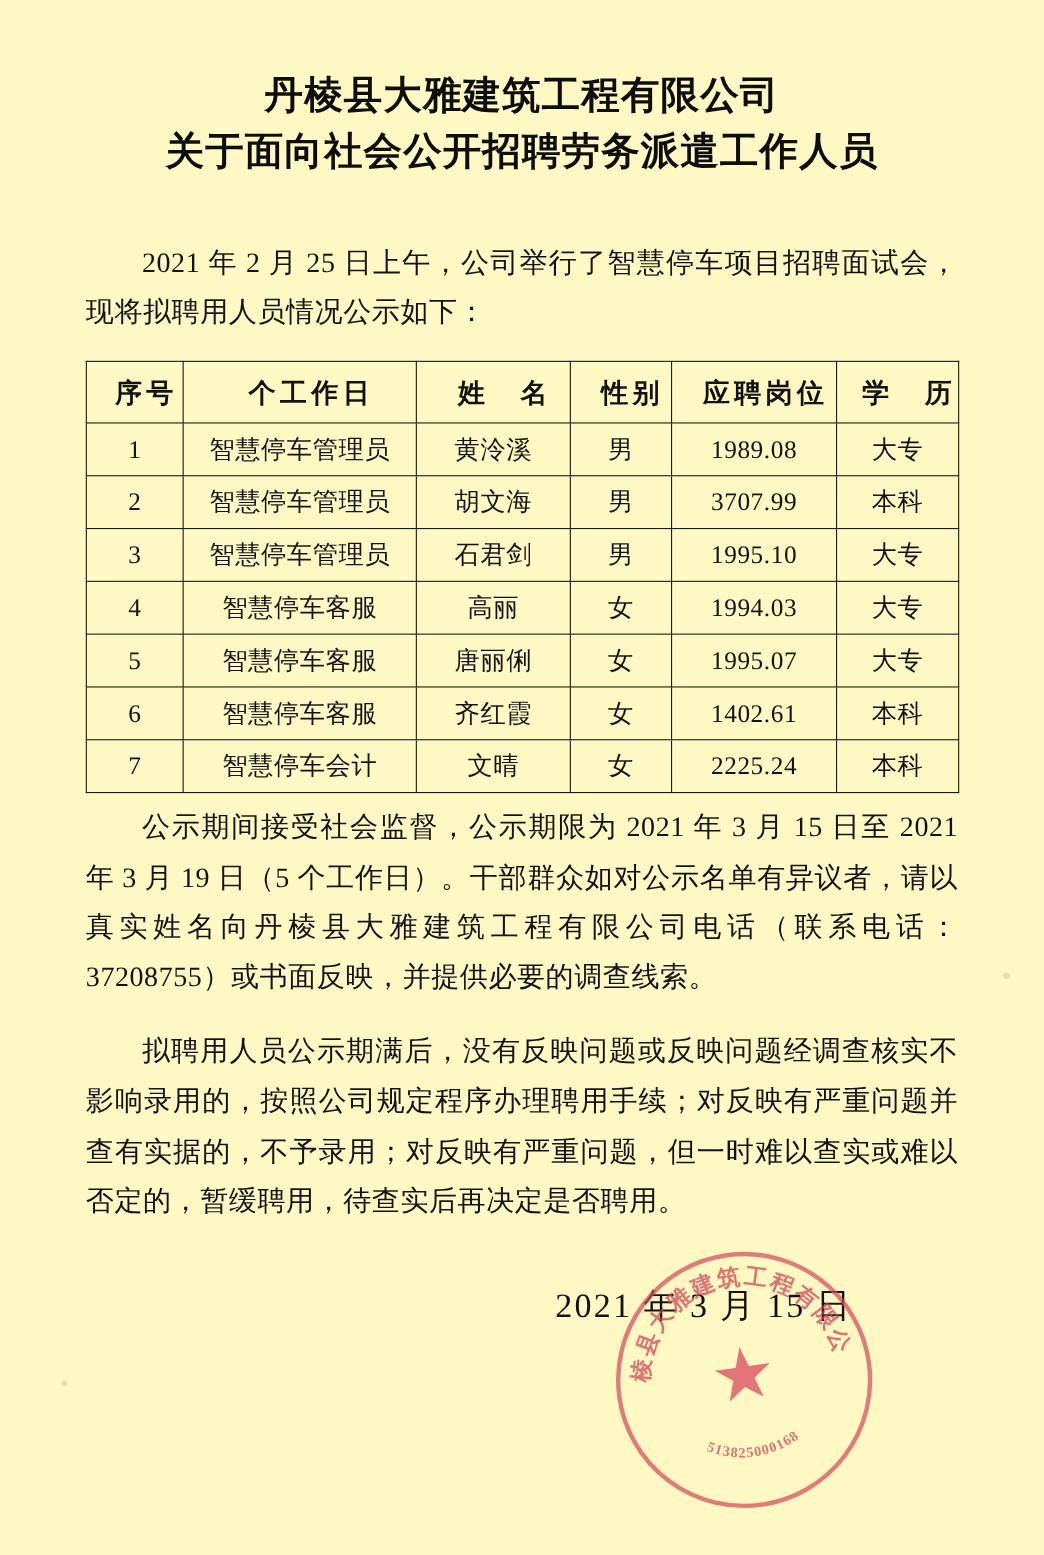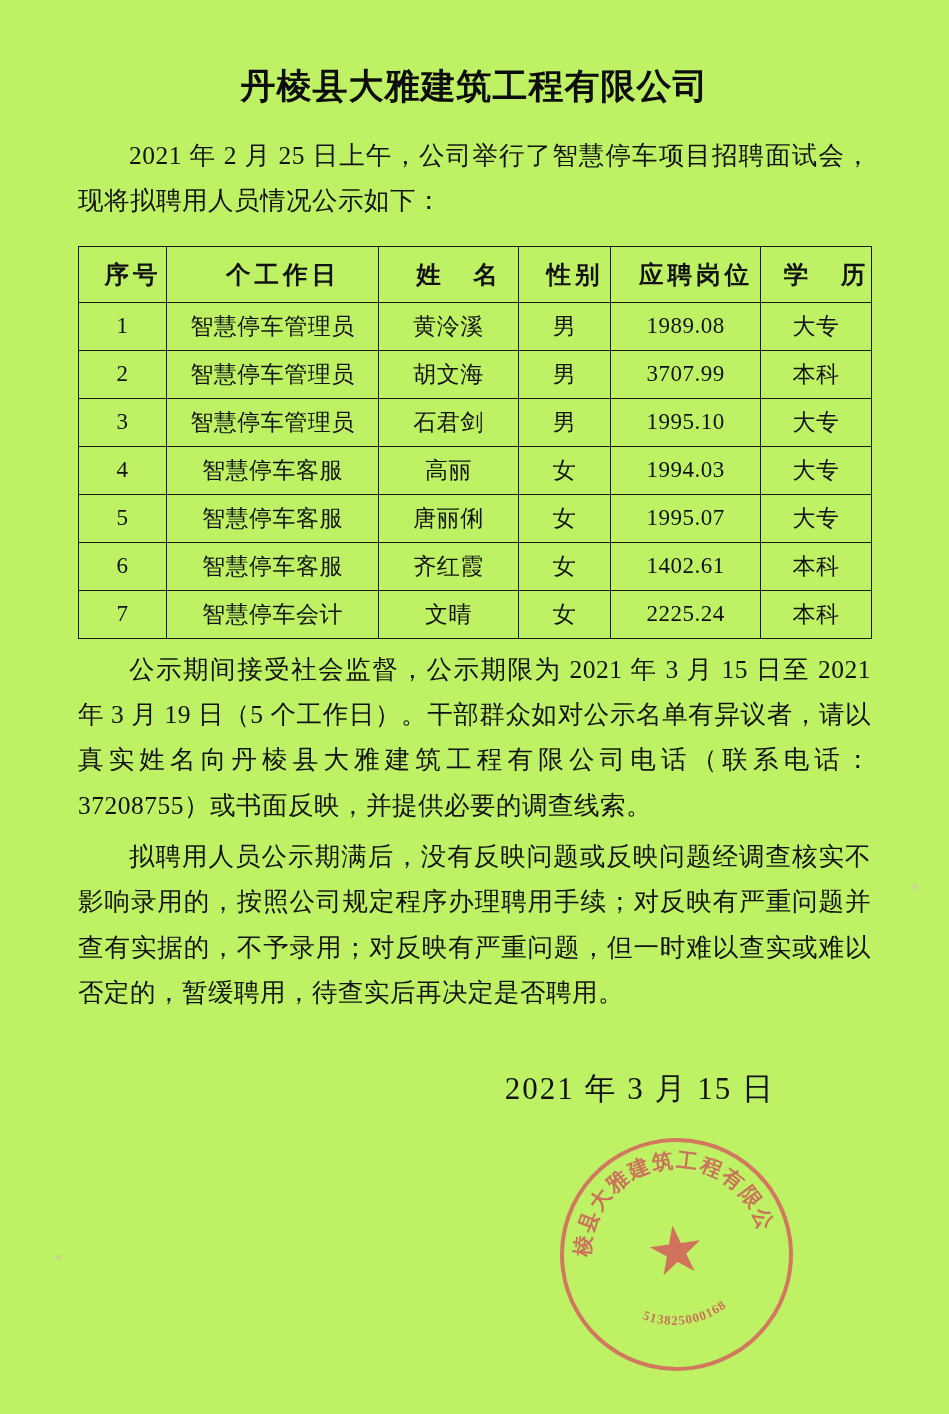--- a/index.html
+++ b/index.html
@@ -13,21 +13,21 @@
     position: relative;
     font-family: "Liberation Serif", "DejaVu Serif", serif;
     color: #141414;
     overflow: hidden;
   }
   .page {
     position: absolute;
     left: 0; top: 0;
     width: 949px;
     height: 1414px;
-    background: #bef264;
+    background: #fef9c3;
   }
   .doc {
     position: absolute;
     left: 78px;
     top: 52px;
     width: 793px;
   }
   .title-block {
     text-align: center;
     margin-top: 10px;
@@ -47,21 +47,21 @@
   .para {
     font-size: 25.5px;
     line-height: 1.78;
     text-align: justify;
     text-justify: inter-ideograph;
     color: #121212;
     letter-spacing: 0.5px;
   }
   .para.indent { text-indent: 2em; }
   .intro {
-    margin-top: 20px;
+    margin-top: 52px;
   }
   table.list {
     border-collapse: collapse;
     width: 793px;
     margin-top: 22px;
     table-layout: fixed;
   }
   table.list td, table.list th {
     border: 1.6px solid #1a1a1a;
     text-align: center;
@@ -83,21 +83,21 @@
   .col-no   { width: 88px; }
   .col-post { width: 212px; }
   .col-name { width: 140px; }
   .col-sex  { width: 92px; }
   .col-birth{ width: 150px; }
   .col-edu  { width: 111px; }
   td.num { font-size: 22px; }
   td.birth { font-size: 22.5px; letter-spacing: 0px; }
 
   .after-table { margin-top: 8px; }
-  .para2 { margin-top: 6px; }
+  .para2 { margin-top: 22px; }
 
   .date-line {
     margin-top: 52px;
     text-align: right;
     padding-right: 96px;
     font-size: 31px;
     letter-spacing: 2px;
     color: #121212;
   }
 
@@ -146,20 +146,21 @@
   }
 </style>
 </head>
 <body>
 
 <div class="page">
   <div class="doc">
 
     <div class="title-block">
       <div class="title-line l1">丹棱县大雅建筑工程有限公司</div>
+      <div class="title-line l2">关于面向社会公开招聘劳务派遣工作人员</div>
     </div>
 
     <div class="para indent intro">2021 年 2 月 25 日上午，公司举行了智慧停车项目招聘面试会，现将拟聘用人员情况公示如下：</div>
 
     <table class="list">
       <colgroup>
         <col class="col-no">
           <col class="col-post">
           <col class="col-name">
         <col class="col-sex">

